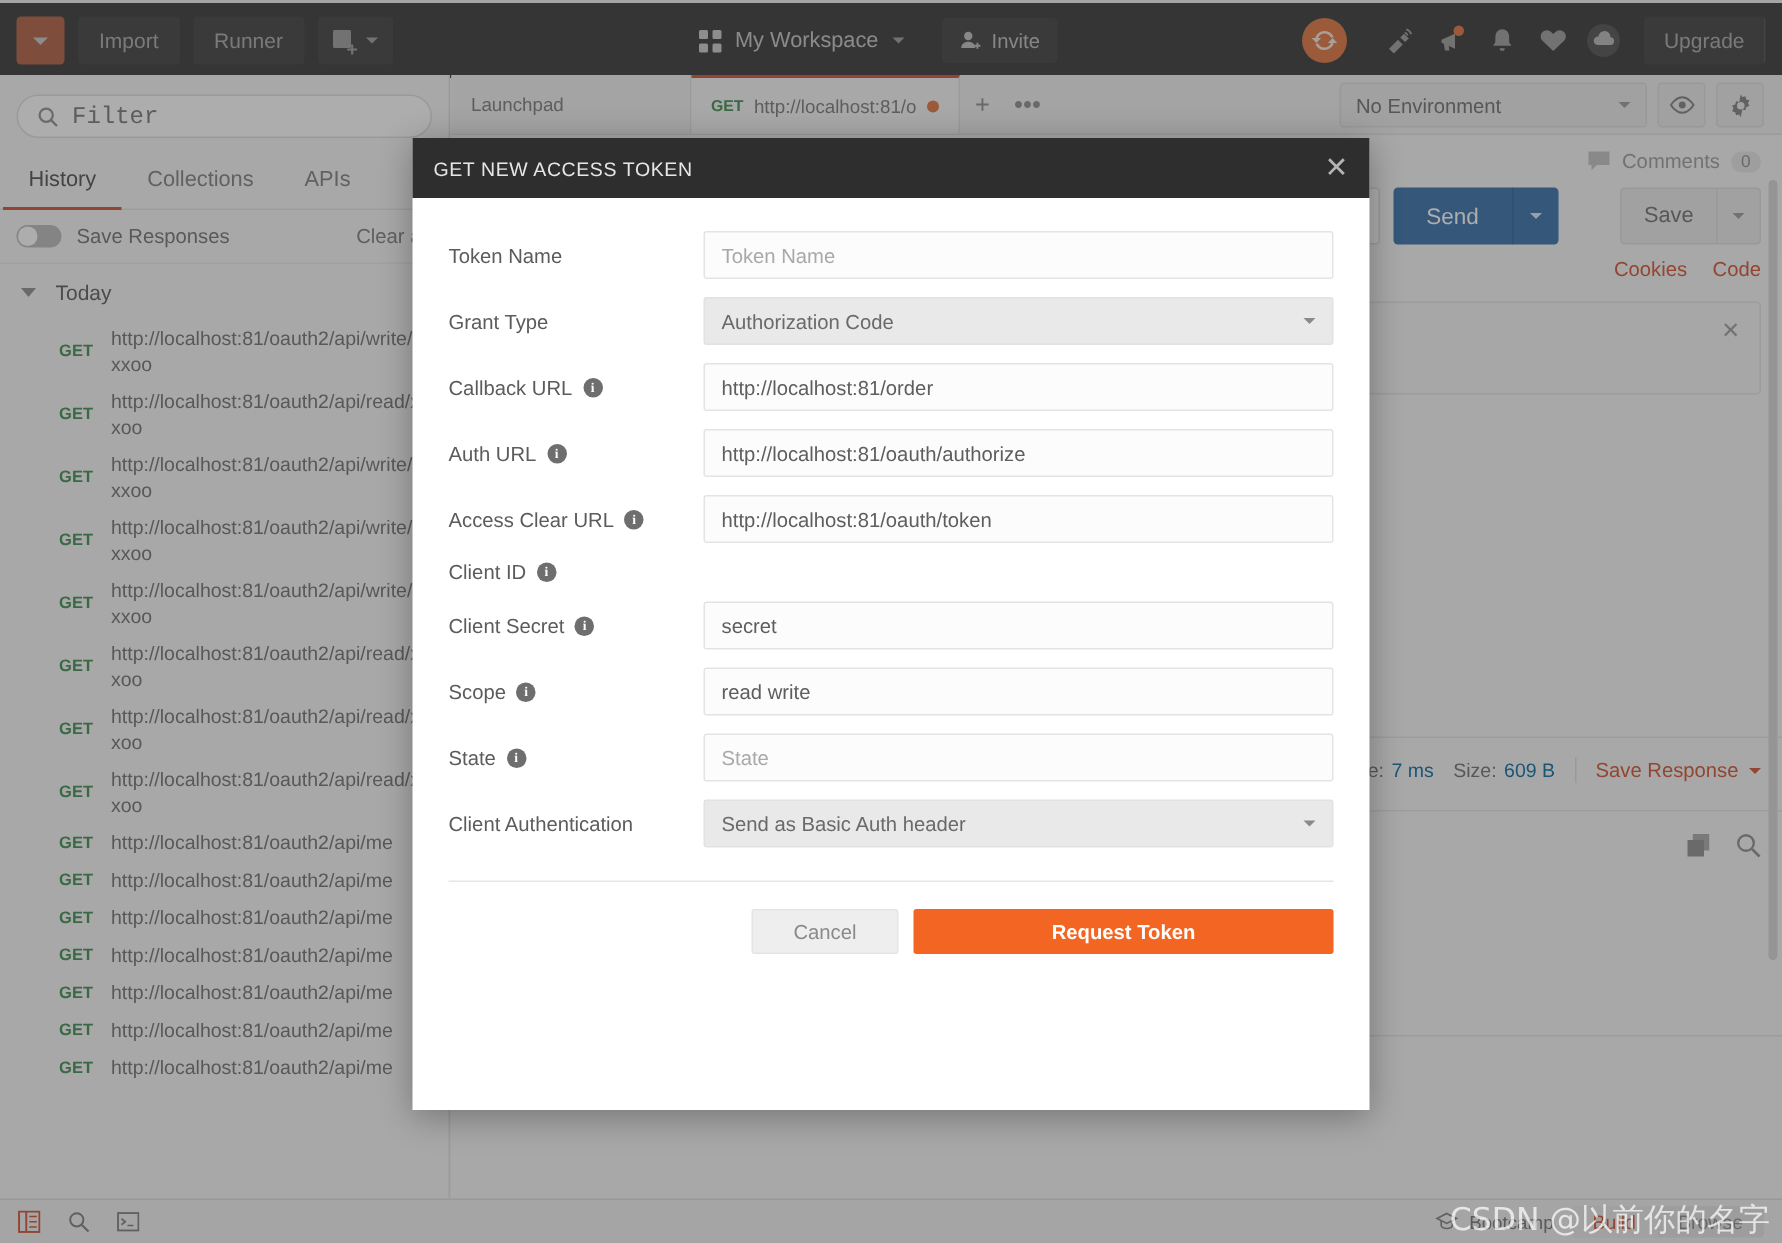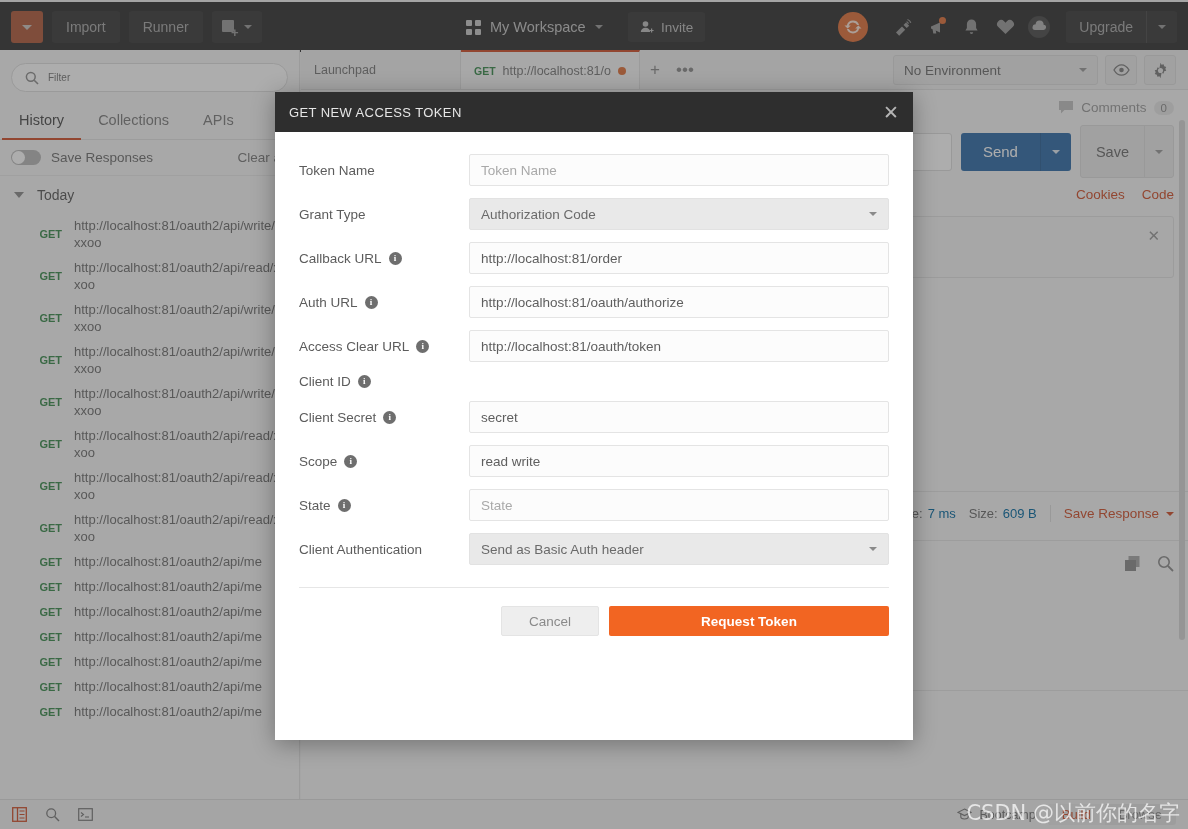--- a/index.html
+++ b/index.html
@@ -74,40 +74,40 @@
   .ic-btn {
     width: 34px; height: 34px; display: flex; align-items: center;
     justify-content: center; position: relative;
   }
   .badge-dot {
     position: absolute; top: 7px; right: 8px; width: 7px; height: 7px;
     border-radius: 50%; background: #e0703a;
   }
   .upgrade {
     display: flex; align-items: center; height: 32px; background: #3a3a3a;
-    border-radius: 3px; margin-left: 10px; overflow: hidden;
+    border-radius: 3px; margin-left: 10px; overflow: hidden; flex-direction: column;
   }
   .upgrade .lbl { padding: 0 13px; color: #a8a8a8; font-size: 14px;
      border-right: 1px solid #4a4a4a; line-height: 32px; }
   .upgrade .cr { padding: 0 11px; display: flex; align-items: center; height: 32px; }
 
   
   .sidebar {
     position: absolute; top: 50px; left: 0; width: 300px; height: 749px;
     background: #f7f7f7; border-right: 1px solid #e0e0e0;
   }
   .filter-wrap { padding: 13px 11px 9px 11px; }
   .filter-box {
     height: 29px; border: 1px solid #dedede; border-radius: 15px;
     background: #fff; display: flex; align-items: center; gap: 9px;
     padding: 0 13px;
   }
   .filter-box input {
-    border: 0; outline: 0; font-size: 10px; color: #ec4899;
-    font-family: Liberation Sans, sans-serif; width: 200px; background: transparent;
+    border: 0; outline: 0; font-size: 16px; color: #ec4899;
+    font-family: Liberation Mono, monospace; width: 200px; background: transparent;
   }
   .tabs {
     display: flex; border-bottom: 1px solid #e2e2e2; padding: 0 2px;
   }
   .tab {
     padding: 11px 17px 10px 17px; font-size: 14.5px; color: #7c7c7c;
     border-bottom: 2px solid transparent; margin-bottom: -1px;
   }
   .tab.active { color: #4a4a4a; border-bottom-color: #d14f2a; }
   .saverow {
@@ -209,21 +209,21 @@
     display: flex; align-items: stretch; background: #2f6ca8; border-radius: 3px;
     overflow: hidden; height: 38px;
   }
   .send-btn .lbl {
     padding: 0 22px; color: #fff; font-size: 15px; display: flex;
     align-items: center; border-right: 1px solid #2a5f94;
   }
   .send-btn .cr { padding: 0 11px; display: flex; align-items: center; }
   .save-btn {
     display: flex; align-items: stretch; background: #ebebeb;
-    border: 1px solid #dcdcdc; border-radius: 3px; overflow: hidden; height: 53px;
+    border: 1px solid #dcdcdc; border-radius: 3px; overflow: hidden; height: 38px; margin-left: 32px;
   }
   .save-btn .lbl {
     padding: 0 15px; color: #6b6b6b; font-size: 14.5px; display: flex;
     align-items: center; border-right: 1px solid #dcdcdc;
   }
   .save-btn .cr { padding: 0 10px; display: flex; align-items: center; }
   .sub-links {
     display: flex; justify-content: flex-end; gap: 17px;
     padding: 9px 14px 0 0; font-size: 13.5px; color: #d14f2a;
   }

